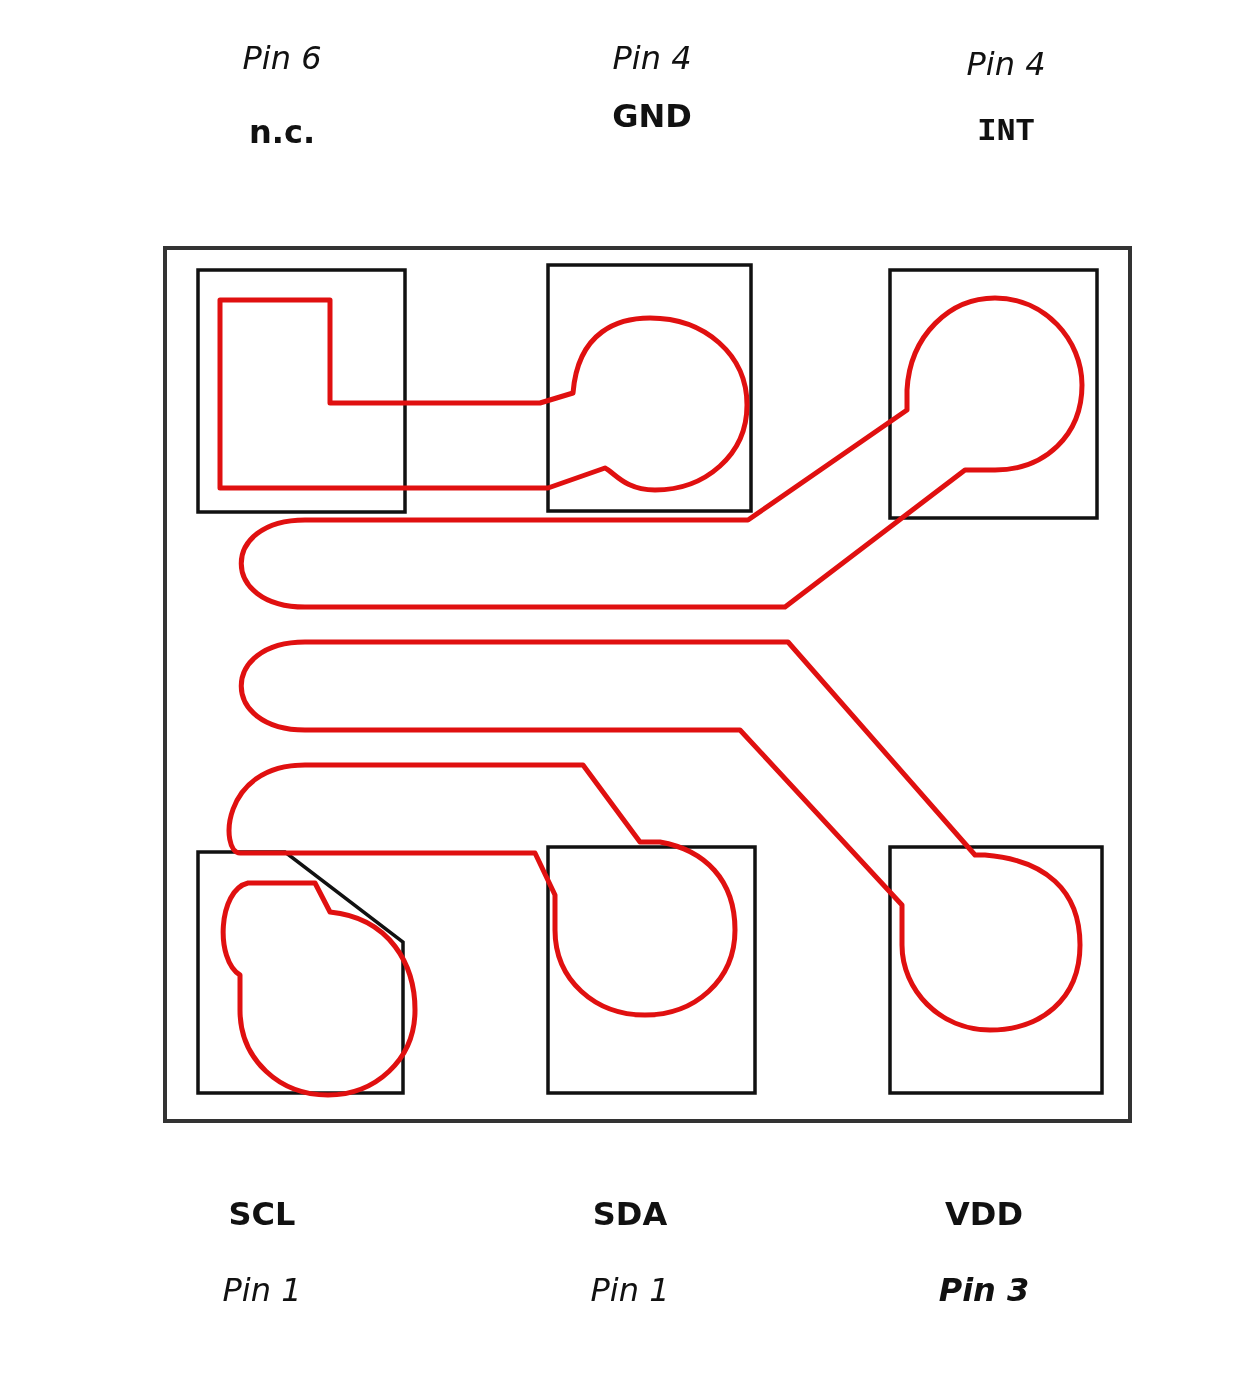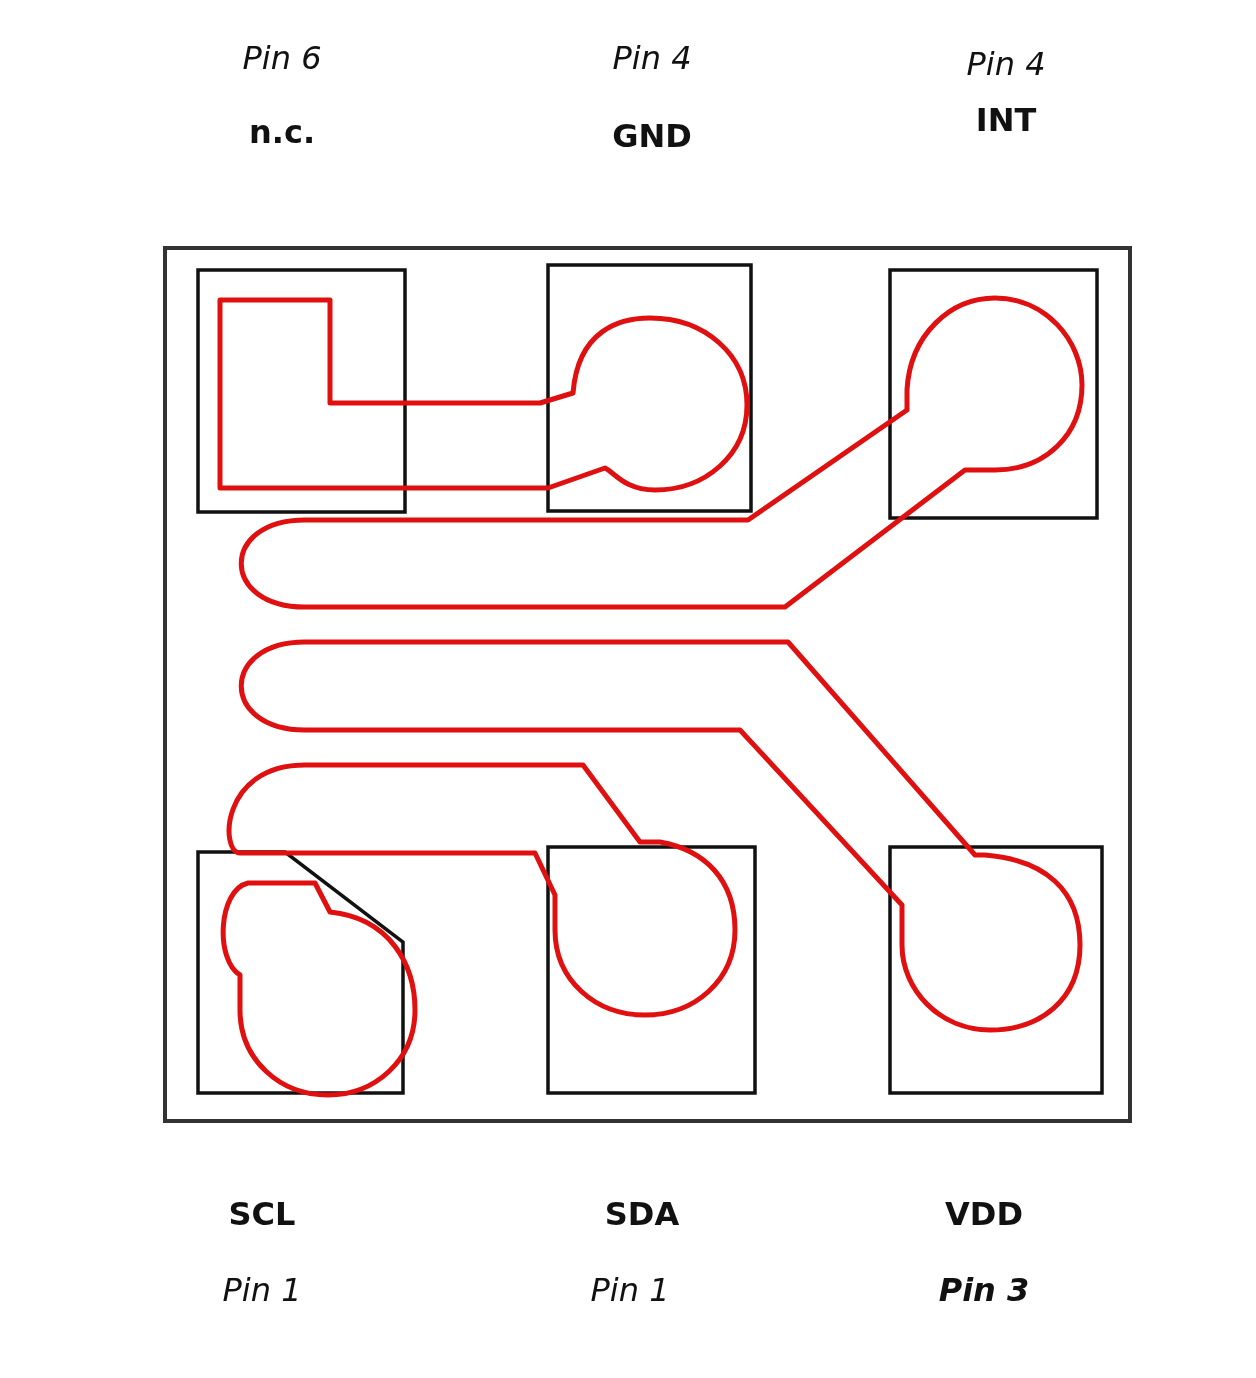--- a/index.html
+++ b/index.html
@@ -8,27 +8,27 @@
   .pin{font-style:italic;}
   .sig{font-weight:bold;}
   svg{position:absolute;left:0;top:0;}
 </style>
 </head>
 <body>
 
 <div class="lbl pin" style="left:162px;top:42px;">Pin 6</div>
 <div class="lbl sig" style="left:162px;top:116px;">n.c.</div>
 <div class="lbl pin" style="left:532px;top:42px;">Pin 4</div>
-<div class="lbl sig" style="left:532px;top:120px;">GND</div>
+<div class="lbl sig" style="left:532px;top:100px;">GND</div>
 <div class="lbl pin" style="left:886px;top:48px;">Pin 4</div>
-<div class="lbl sig" style="left:886px;top:104px;">INT</div>
+<div class="lbl sig" style="left:886px;top:116px;font-family:Liberation Mono, monospace;">INT</div>
 
 <div class="lbl sig" style="left:142px;top:1198px;">SCL</div>
 <div class="lbl pin" style="left:142px;top:1274px;">Pin 1</div>
-<div class="lbl sig" style="left:522px;top:1198px;">SDA</div>
+<div class="lbl sig" style="left:510px;top:1198px;">SDA</div>
 <div class="lbl pin" style="left:510px;top:1274px;">Pin 1</div>
 <div class="lbl sig" style="left:864px;top:1198px;">VDD</div>
 <div class="lbl pin" style="left:864px;top:1274px;font-weight:bold;">Pin 3</div>
 
 <svg width="1256" height="1378" viewBox="0 0 1256 1378">
   <rect x="165" y="248" width="965" height="873" fill="none" stroke="#333" stroke-width="4"></rect>
 
   <g fill="none" stroke="#111" stroke-width="3.5">
     <rect x="198" y="270" width="207" height="242"></rect>
     <rect x="548" y="265" width="203" height="246"></rect>

